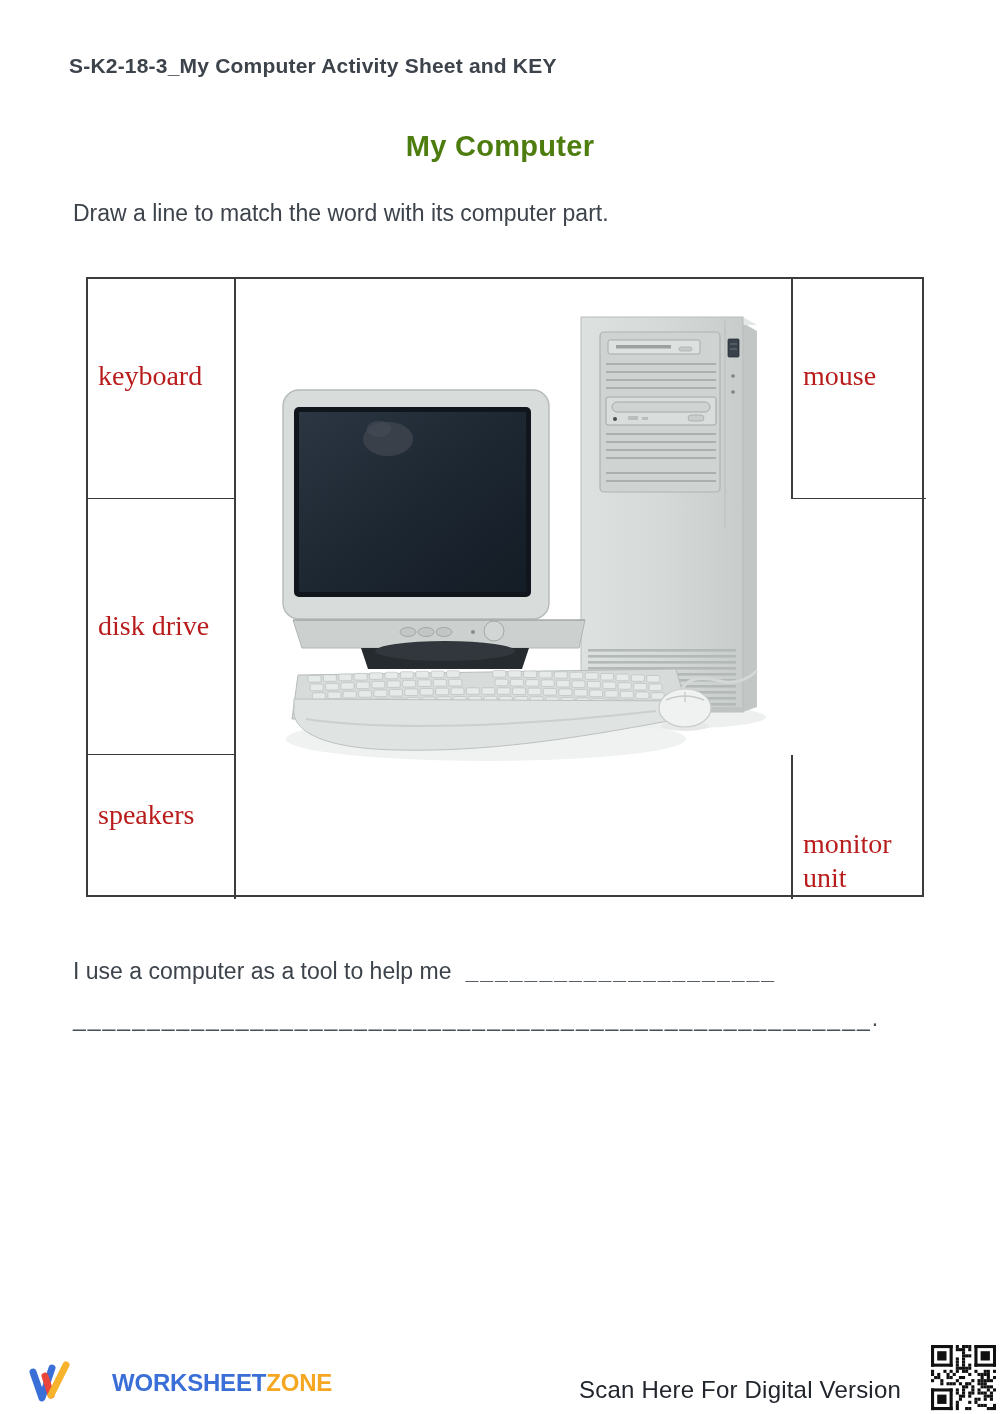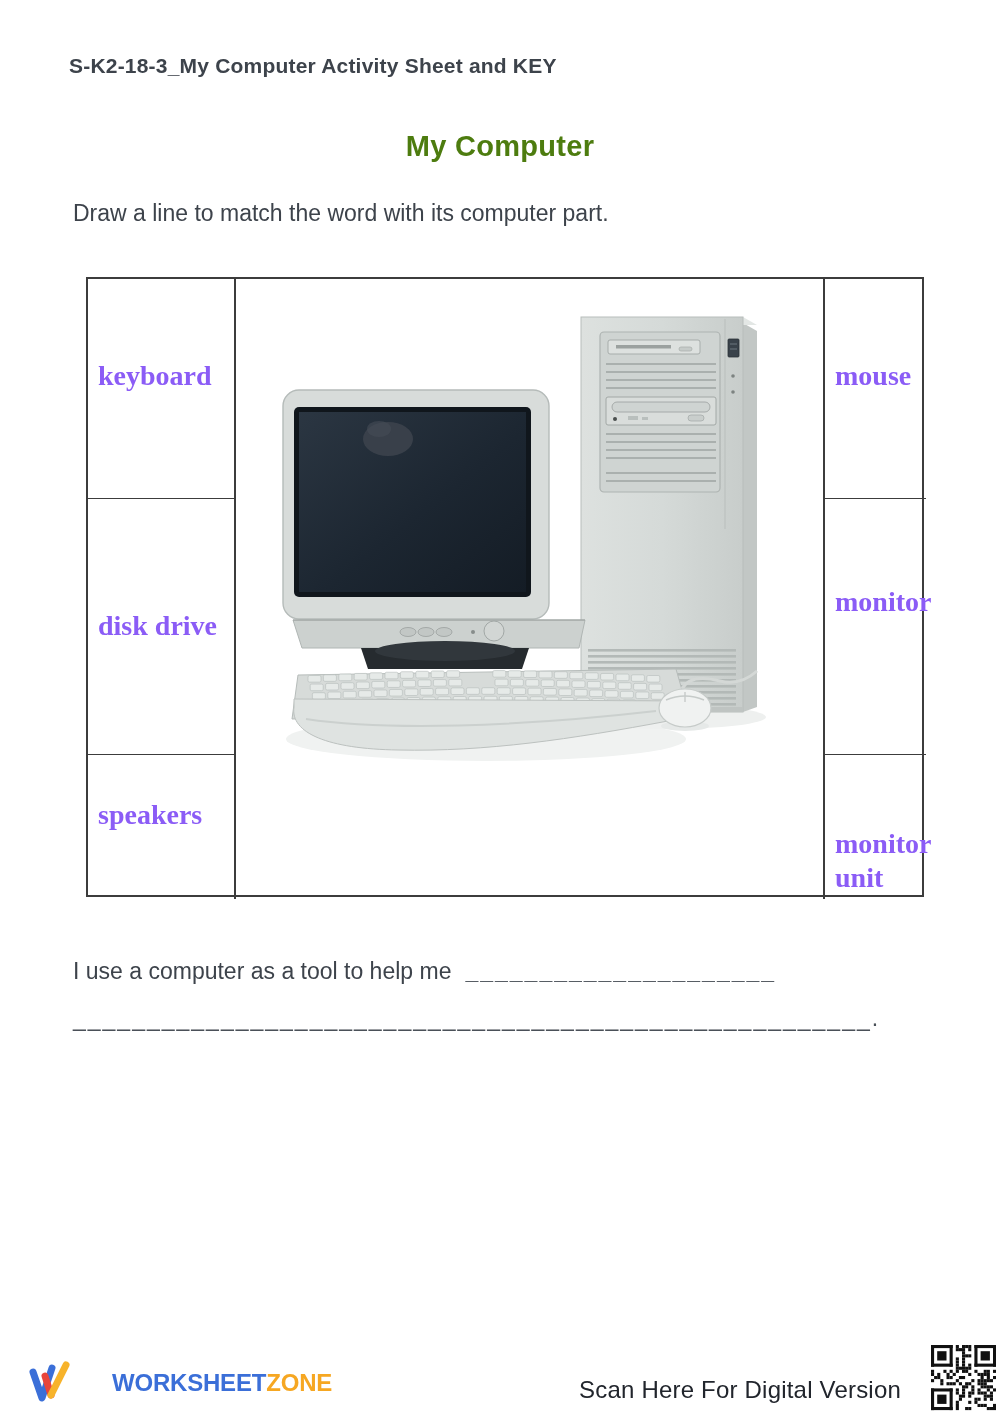--- a/index.html
+++ b/index.html
@@ -25,28 +25,28 @@
   
   .match-table {
     position:absolute; left:82px; top:277px; width:838px; height:620px;
     display:grid;
     grid-template-columns:148px 1fr 135px;
     grid-template-rows:220px 256px 144px;
     border:2px solid #3c3c3c;
   }
   .cell { display:flex; align-items:center; }
   .cell.left  { grid-column:1; border-right:2px solid #3c3c3c; border-bottom:1.6px solid #3c3c3c; padding-left:10px; }
-  .cell.right { grid-column:3; border-left:2px solid #3c3c3c; border-bottom:1.6px solid #3c3c3c; padding-left:10px;margin-left:32px; }
+  .cell.right { grid-column:3; border-left:2px solid #3c3c3c; border-bottom:1.6px solid #3c3c3c; padding-left:10px; }
   .cell.last  { border-bottom:none; }
   .cell.r1 { padding-bottom:24px; }
   .cell.monitor-cell { padding-bottom:48px; }
   .cell.bottom-align { align-items:flex-end; padding-bottom:4px; }
   .word-label {
     font-family:"Liberation Serif","DejaVu Serif",serif;
-    font-size:28px; color:#8b5cf6; line-height:1.22;font-weight:bold;
+    font-size:28px; color:#b91c1c; line-height:1.22;
   }
   .image-cell {
     grid-column:2; grid-row:1 / span 3;
     display:flex; align-items:center; justify-content:center;
   }
   .image-cell svg { display:block; }
   
   .sentence-line1 { position:absolute; left:69px; top:958px; font-size:23px; font-weight:500; color:#3d434b; white-space:nowrap; }
   .blank { letter-spacing:2px; color:#4a5058; }
   .blank.inline { margin-left:14px;font-weight:bold; }
@@ -279,23 +279,20 @@
           <ellipse cx="449" cy="447" rx="24" ry="5" fill="#e6e9e8"></ellipse>
           <ellipse cx="449" cy="429" rx="26" ry="19" fill="#f0f2f1" stroke="#c6cbc9" stroke-width="1.2"></ellipse>
           <path d="M430,421 Q449,413 468,421" fill="none" stroke="#c6cbc9" stroke-width="1.4"></path>
           <line x1="449" y1="413" x2="449" y2="423" stroke="#c6cbc9" stroke-width="1.4"></line>
         </g>
       </svg>
     </div>
 
     <div class="cell right r1" style="grid-row:1">
       <span class="word-label">mouse</span>
-    </div>
-    <div class="cell right monitor-cell" style="grid-row:2">
-      <span class="word-label">monitor</span>
     </div>
     <div class="cell right last bottom-align" style="grid-row:3">
       <span class="word-label">monitor unit</span>
     </div>
   </div>
 
   <div class="sentence-line1">
     <span>I use a computer as a tool to help me</span><span class="blank inline">_____________________</span>
   </div>
   <div class="sentence-line2">

